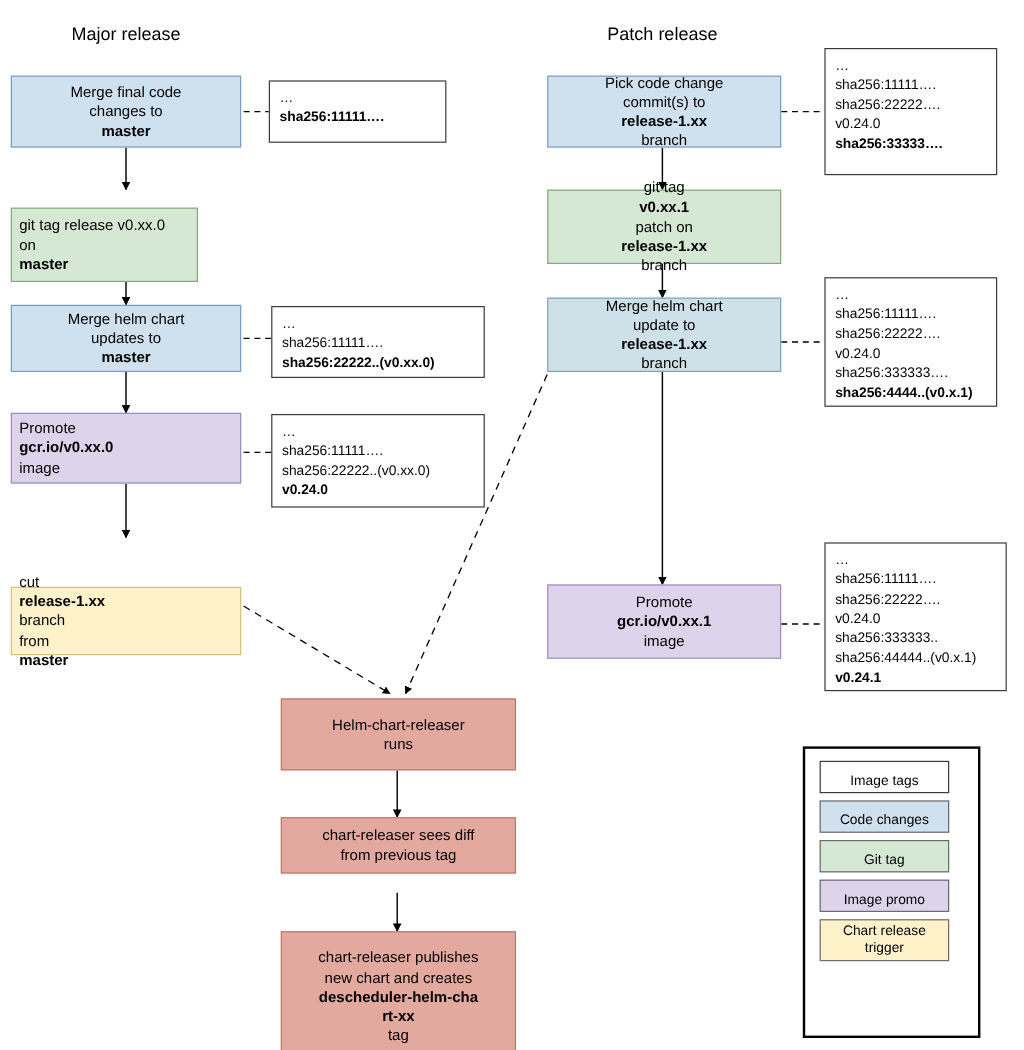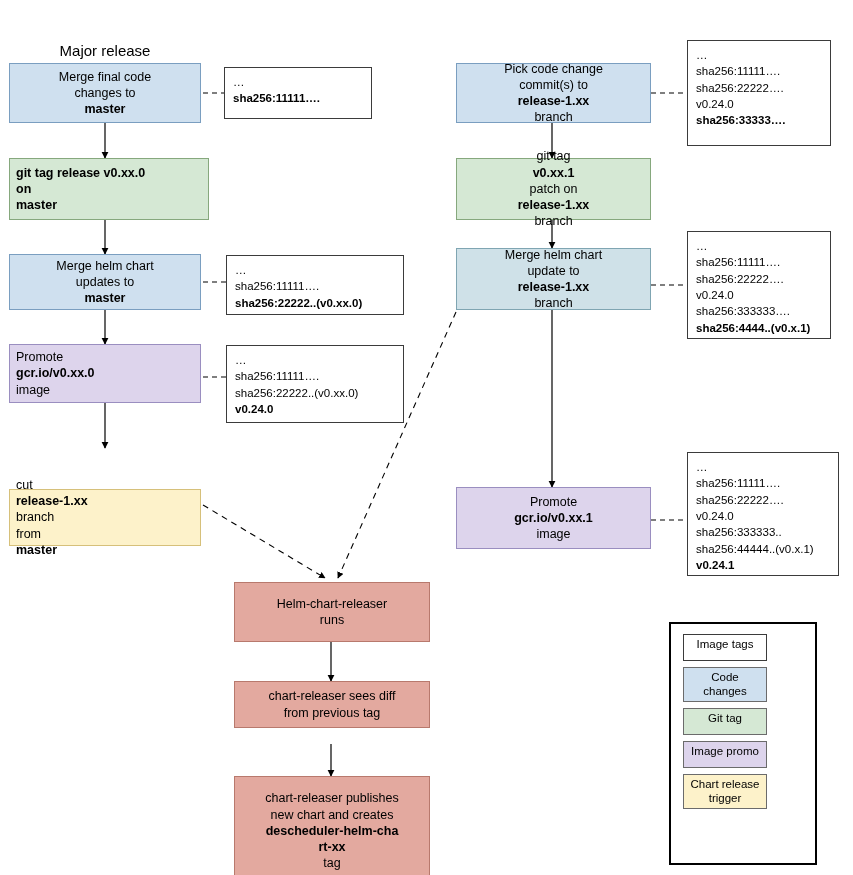--- a/index.html
+++ b/index.html
@@ -14,21 +14,20 @@
     background: #ffffff;
     font-family: "Liberation Sans", sans-serif;
     overflow: hidden;
   }
   .col-title {
     position: absolute;
     font-size: 15px;
     color: #000;
     text-align: center;
     white-space: nowrap;
-    margin-top: 22px;
   }
   .node {
     position: absolute;
     box-sizing: border-box;
     border: 1px solid #6b6b6b;
     display: flex;
     align-items: center;
     justify-content: center;
     text-align: center;
     font-size: 12.5px;
@@ -65,26 +64,26 @@
     box-sizing: border-box;
     border: 2px solid #000;
     background: #fff;
     padding: 10px 12px;
     display: flex;
     flex-direction: column;
     gap: 6px;
   }
   .legend-item {
     box-sizing: border-box;
-    width: 84px;
+    width: 108px;
     min-height: 27px;
     border: 1px solid #6b6b6b;
     font-size: 11.5px;
     display: flex;
-    align-items: flex-start;
+    align-items: flex-end;
     justify-content: center;
     text-align: center;
     line-height: 1.25;
     padding: 2px 4px;
   }
   .l-white { background: #ffffff; border-color: #3b3b3b; }
 
   svg.edges {
     position: absolute;
     left: 0; top: 0;
@@ -126,29 +125,30 @@
 
     <line x1="203" y1="505" x2="325" y2="578" stroke="#000" stroke-width="1.1" stroke-dasharray="6,5" marker-end="url(#arrowOpen)"></line>
 
     <line x1="456" y1="312" x2="338" y2="578" stroke="#000" stroke-width="1.1" stroke-dasharray="6,5" marker-end="url(#arrowOpen)"></line>
 
     <line x1="331" y1="642" x2="331" y2="681" stroke="#000" stroke-width="1.2" marker-end="url(#arrow)"></line>
     <line x1="331" y1="744" x2="331" y2="776" stroke="#000" stroke-width="1.2" marker-end="url(#arrow)"></line>
   </svg>
 
   <div class="col-title" style="left:10px; top:20px; width:190px;">Major release</div>
+  <div class="col-title" style="left:457px; top:20px; width:190px;">Patch release</div>
 
   <div class="node n-code" style="left:9px; top:63px; width:192px; height:60px;">
     <div>
       <span>Merge final code</span>
       <span><span>changes to </span><b>master</b></span>
     </div>
   </div>
 
-  <div class="node n-git" style="left:9px; top:158px; width:200px; height:62px;font-weight:bold;">
+  <div class="node n-git" style="left:9px; top:173px; width:156px; height:62px;">
     <div style="text-align:left; width:100%;">
       <span>git tag release v0.xx.0</span>
       <span><span>on </span><b>master</b></span>
     </div>
   </div>
 
   <div class="node n-chart" style="left:9px; top:254px; width:192px; height:56px;">
     <div>
       <span>Merge helm chart</span>
       <span><span>updates to </span><b>master</b></span>

